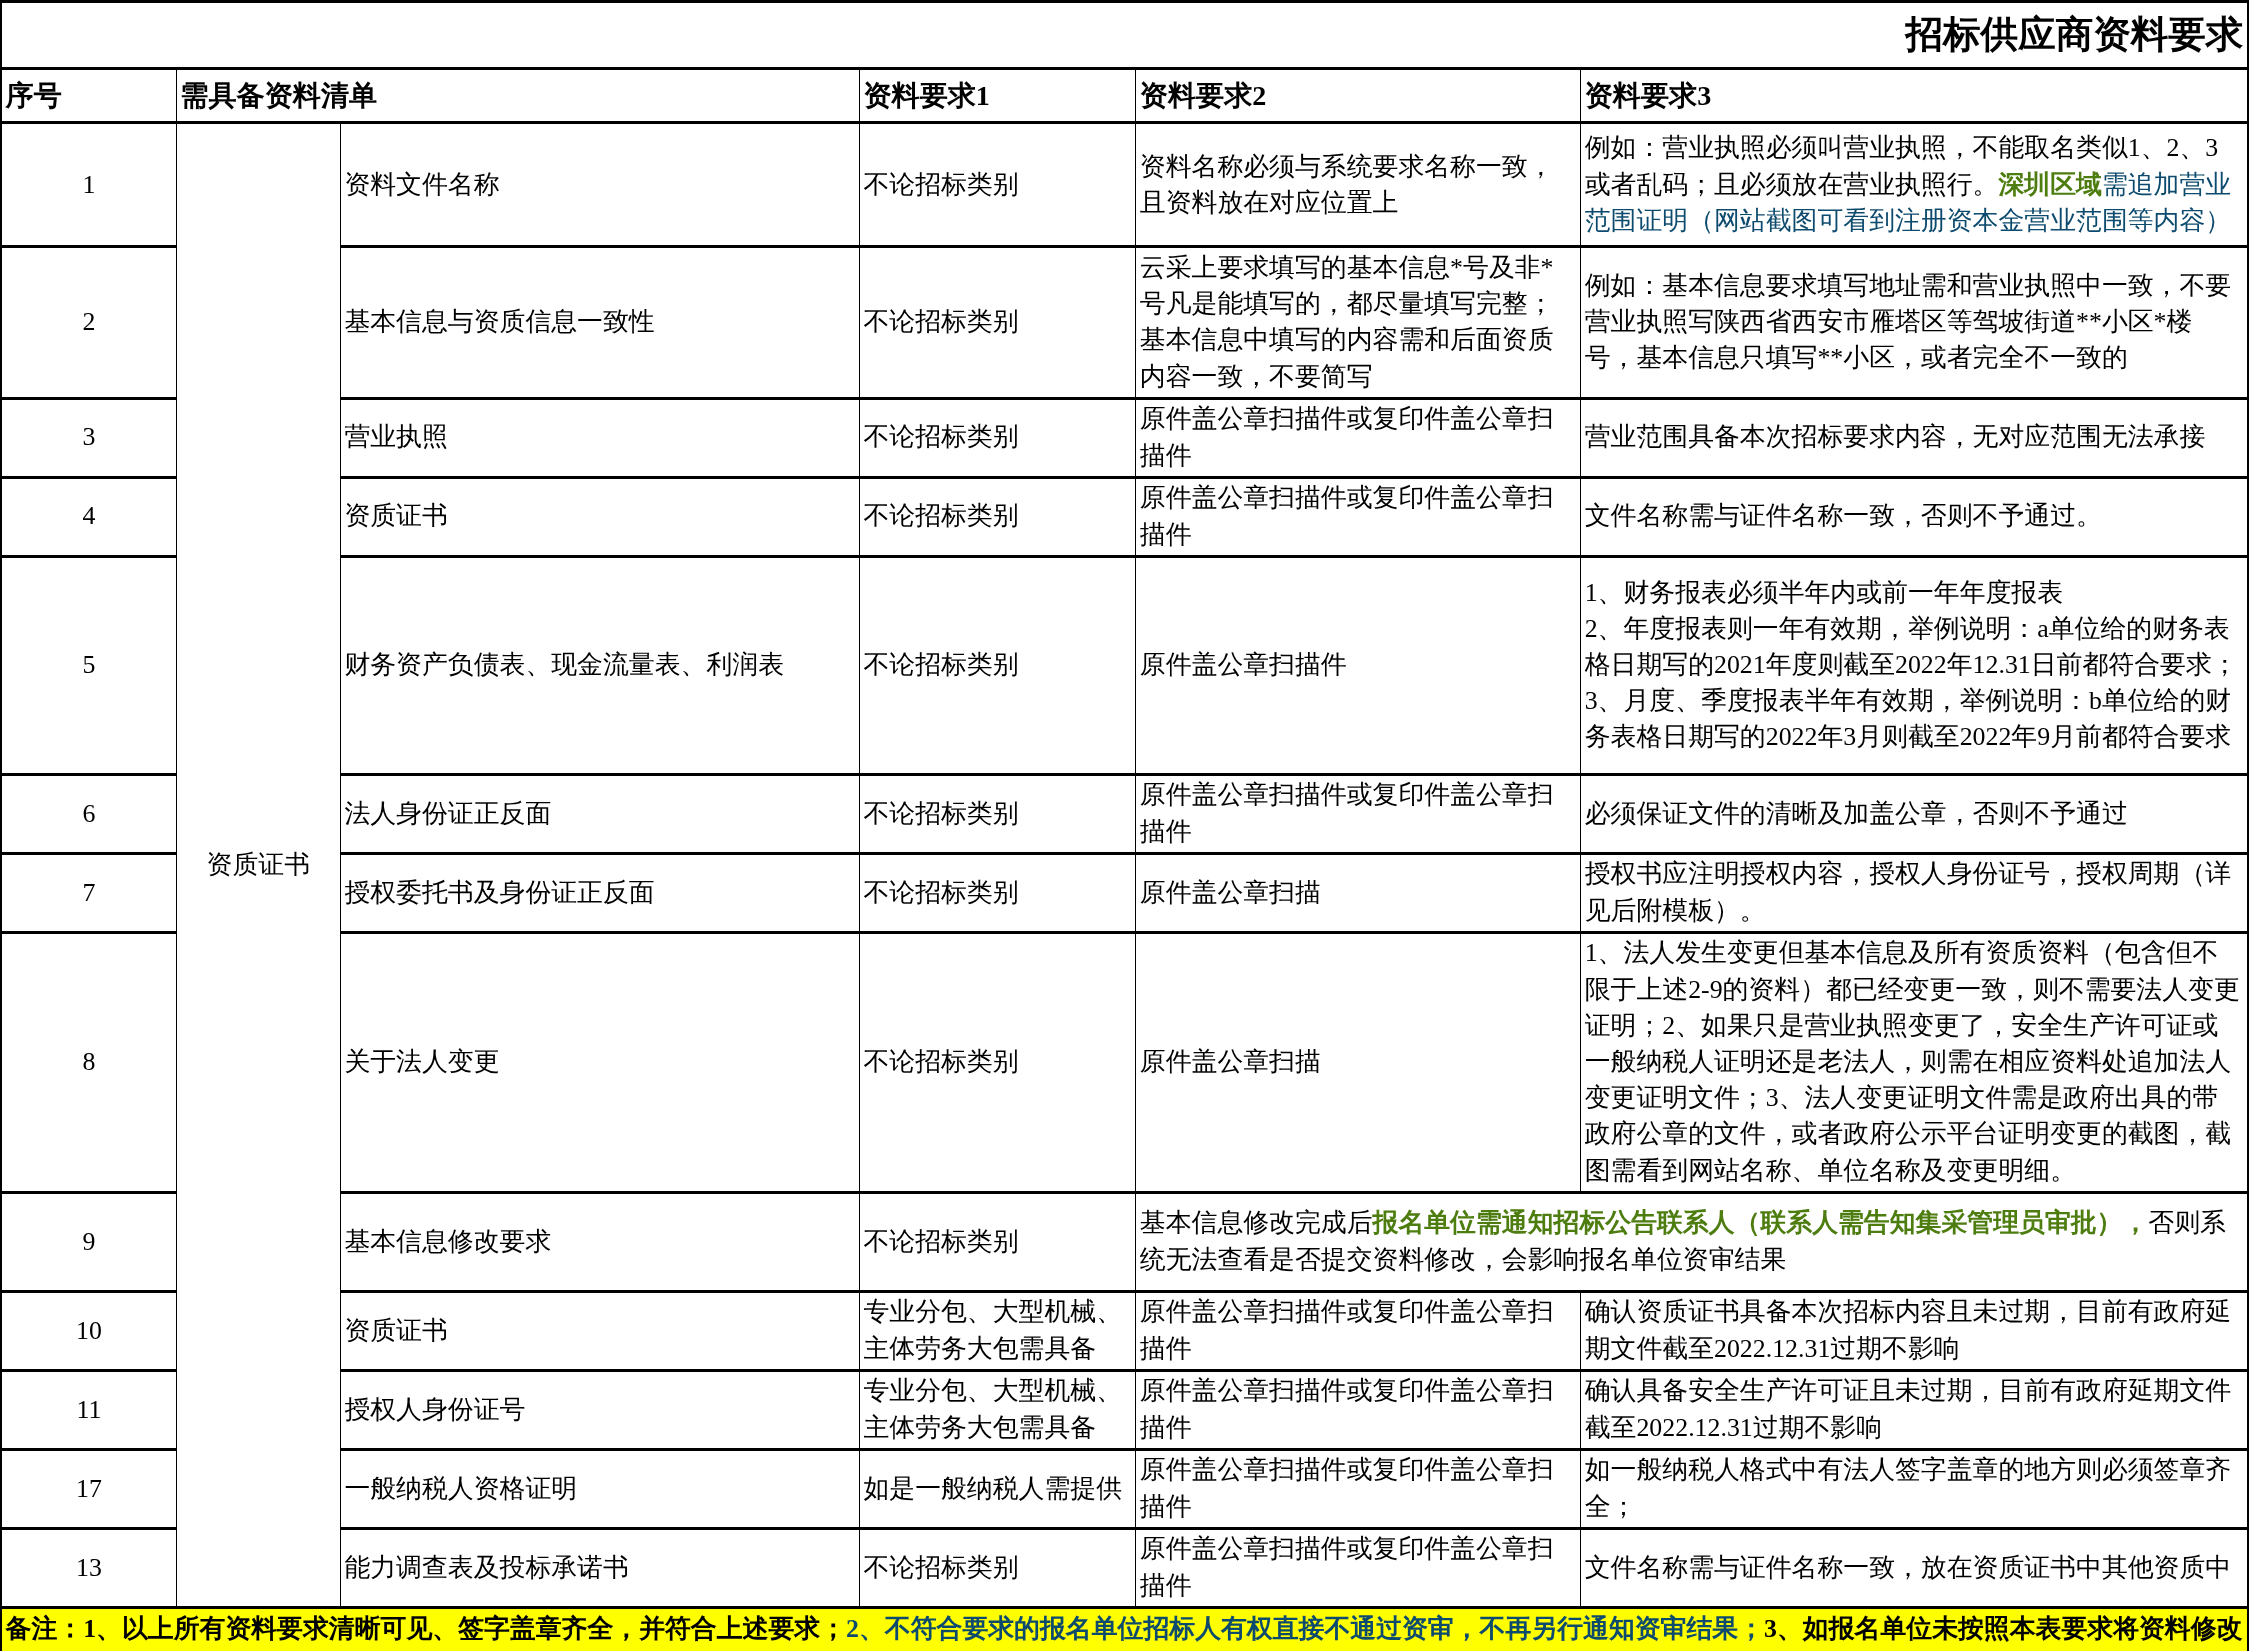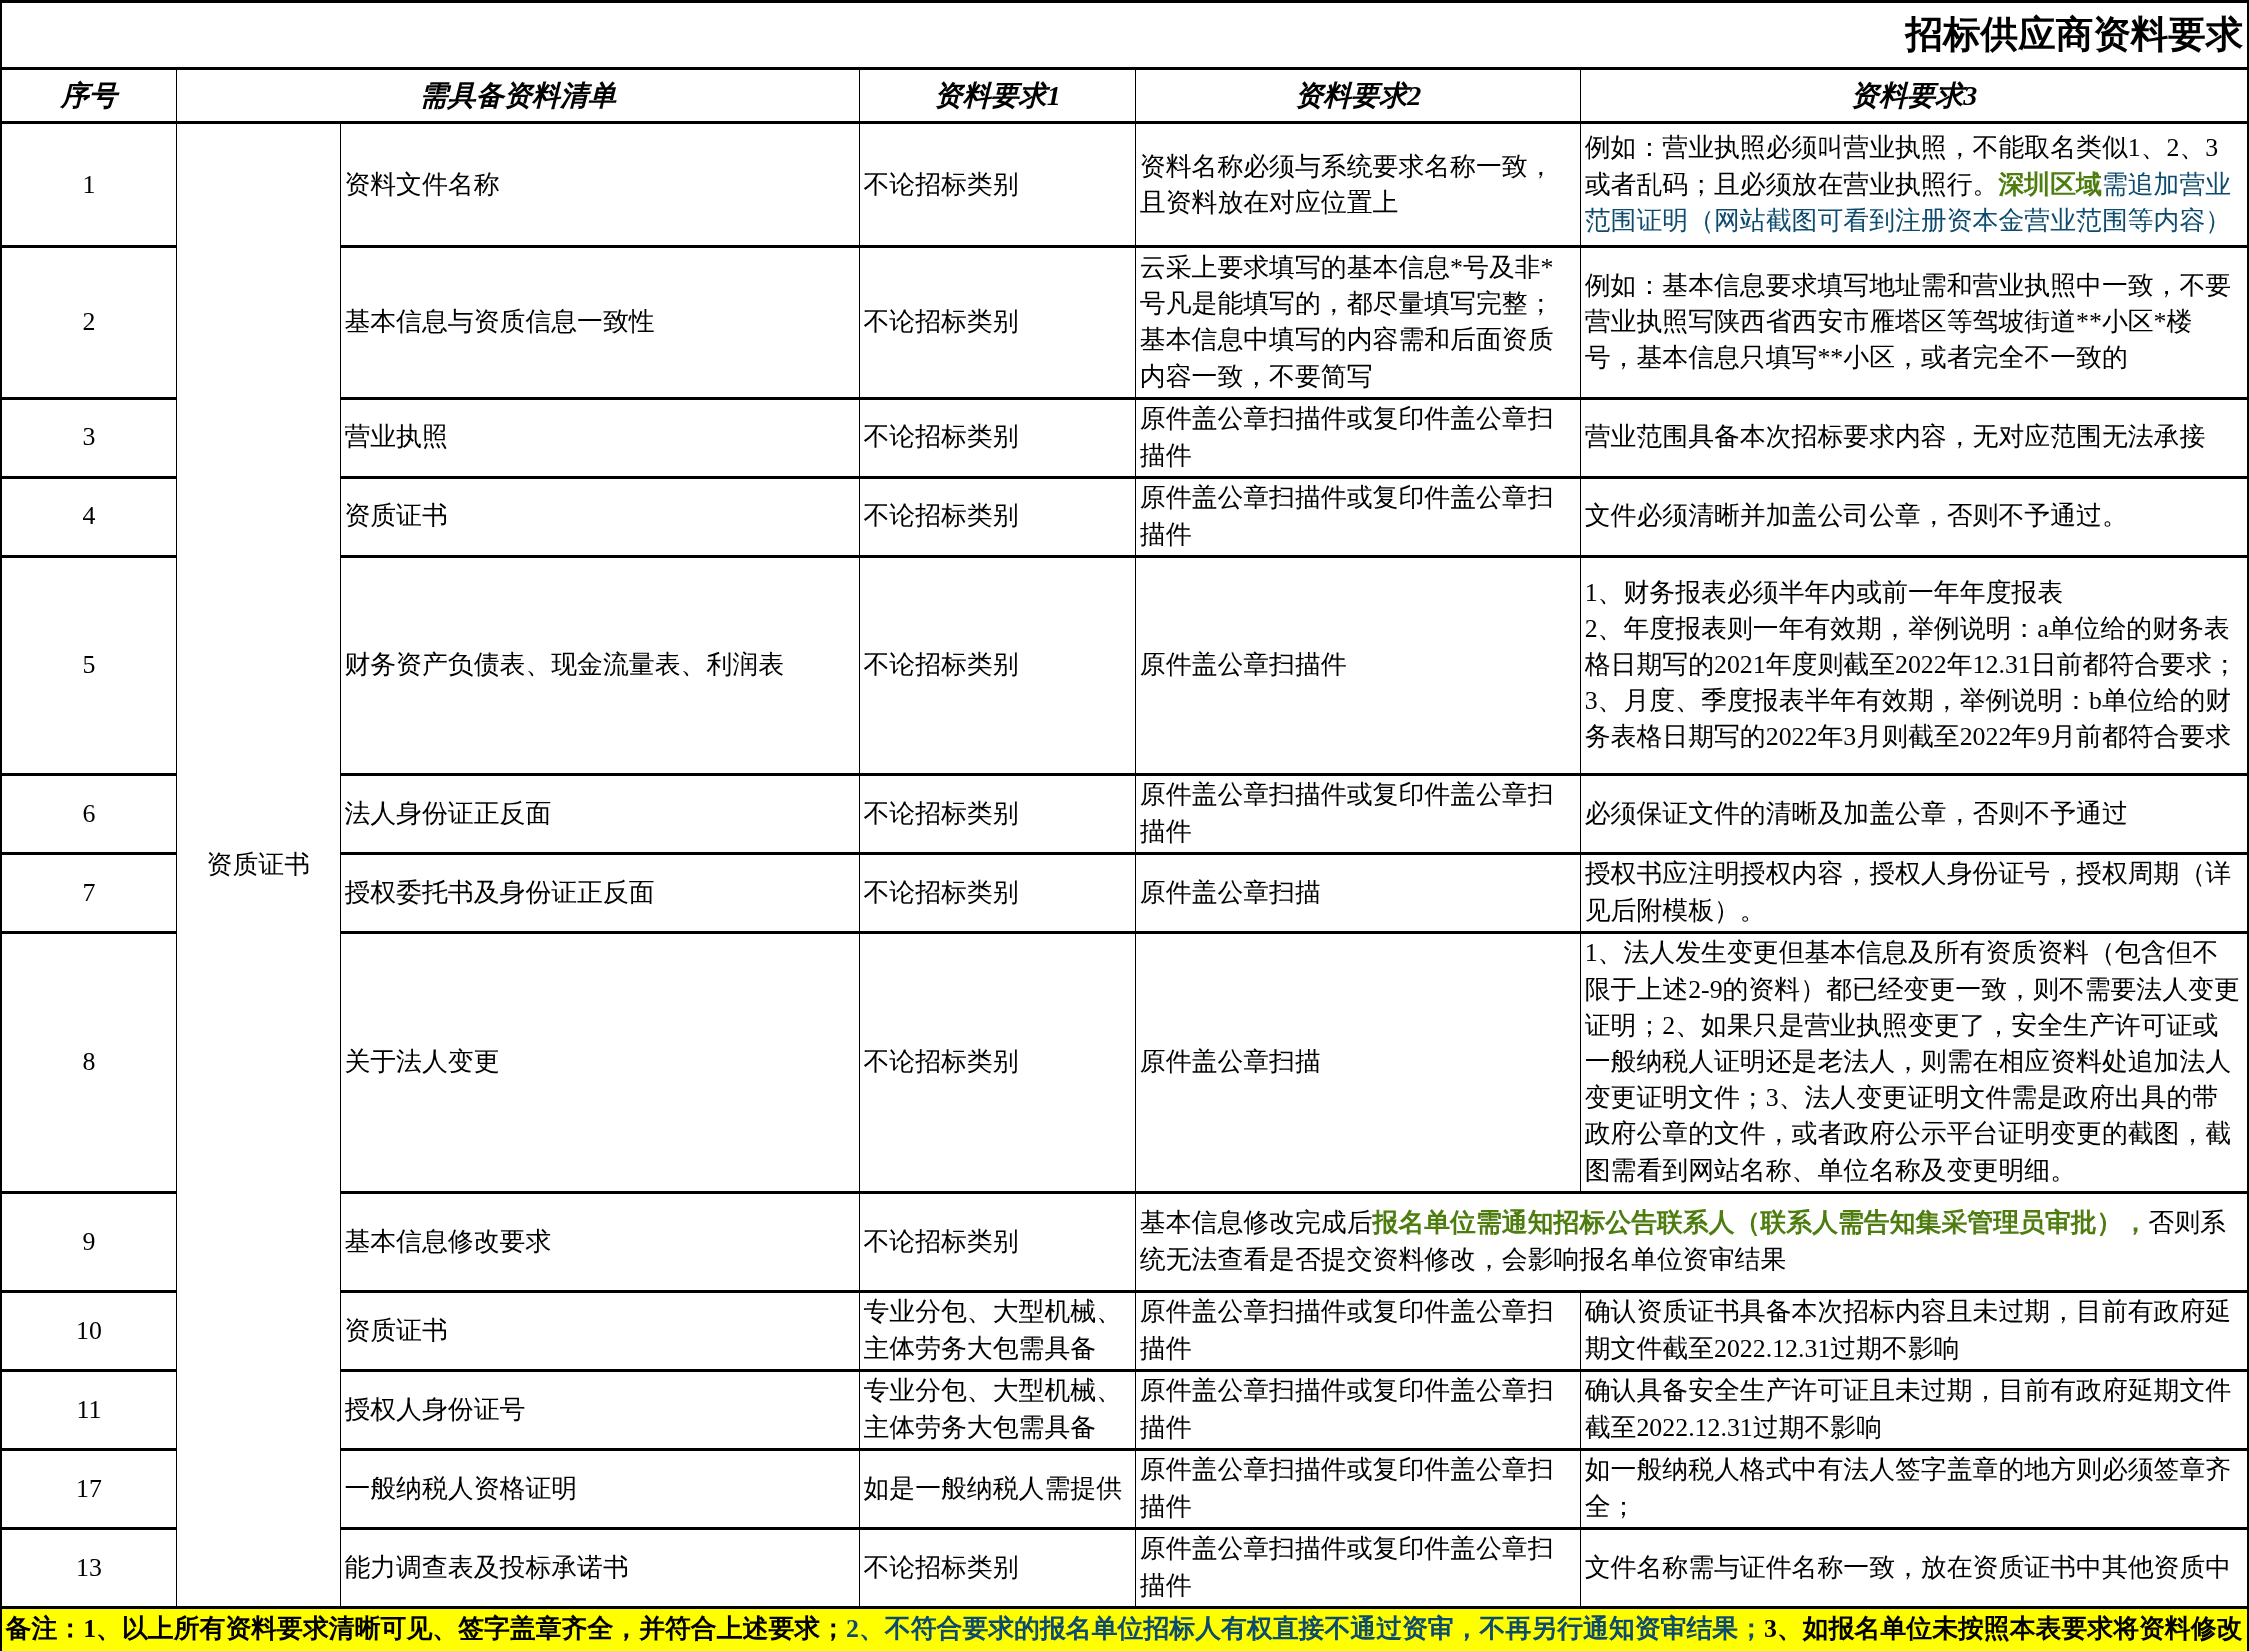--- a/index.html
+++ b/index.html
@@ -11,21 +11,21 @@
     border-top:0.14vw solid #000;
     border-bottom:0.14vw solid #000;
     font-size:1.15vw;
     line-height:1.4;
     vertical-align:middle;
     padding:0.08vw 0.16vw;
     word-break:break-all;
     overflow:hidden;
   }
   .title-cell{font-size:1.67vw;font-weight:bold;text-align:right;}
-  .hcell{font-size:1.25vw;font-weight:bold;text-align:center;font-style:italic;}
+  .hcell{font-size:1.25vw;font-weight:bold;text-align:left;}
   .idx{text-align:center;}
   .cat{text-align:center;}
   .pre{white-space:pre-line;}
   .red{color:#0c4a6e;}
   .rb{color:#4d7c0f;font-weight:bold;}
   .note-cell{background:#ffff00;font-weight:bold;}
   .h-title{height:3.0vw}.h-head{height:2.4vw}
   .h-r1{height:5.5vw}.h-r2{height:6.4vw}.h-r3{height:2.4vw}.h-r4{height:2.2vw}
   .h-r5{height:9.7vw}.h-r6{height:2.5vw}.h-r7{height:2.3vw}.h-r8{height:11.1vw}
   .h-r9{height:4.4vw}.h-r10{height:2.4vw}.h-r11{height:2.2vw}.h-r12{height:2.7vw}
@@ -82,21 +82,21 @@
     <td>不论招标类别</td>
     <td>原件盖公章扫描件或复印件盖公章扫描件</td>
     <td>营业范围具备本次招标要求内容，无对应范围无法承接</td>
   </tr>
 
   <tr class="h-r4">
     <td class="idx">4</td>
     <td>资质证书</td>
     <td>不论招标类别</td>
     <td>原件盖公章扫描件或复印件盖公章扫描件</td>
-    <td>文件必须清晰并加盖公司公章，否则不予通过。</td>
+    <td>文件名称需与证件名称一致，否则不予通过。</td>
   </tr>
 
   <tr class="h-r5">
     <td class="idx">5</td>
     <td>财务资产负债表、现金流量表、利润表</td>
     <td>不论招标类别</td>
     <td>原件盖公章扫描件</td>
     <td class="pre">1、财务报表必须半年内或前一年年度报表
 2、年度报表则一年有效期，举例说明：a单位给的财务表格日期写的2021年度则截至2022年12.31日前都符合要求；
 3、月度、季度报表半年有效期，举例说明：b单位给的财务表格日期写的2022年3月则截至2022年9月前都符合要求</td>

